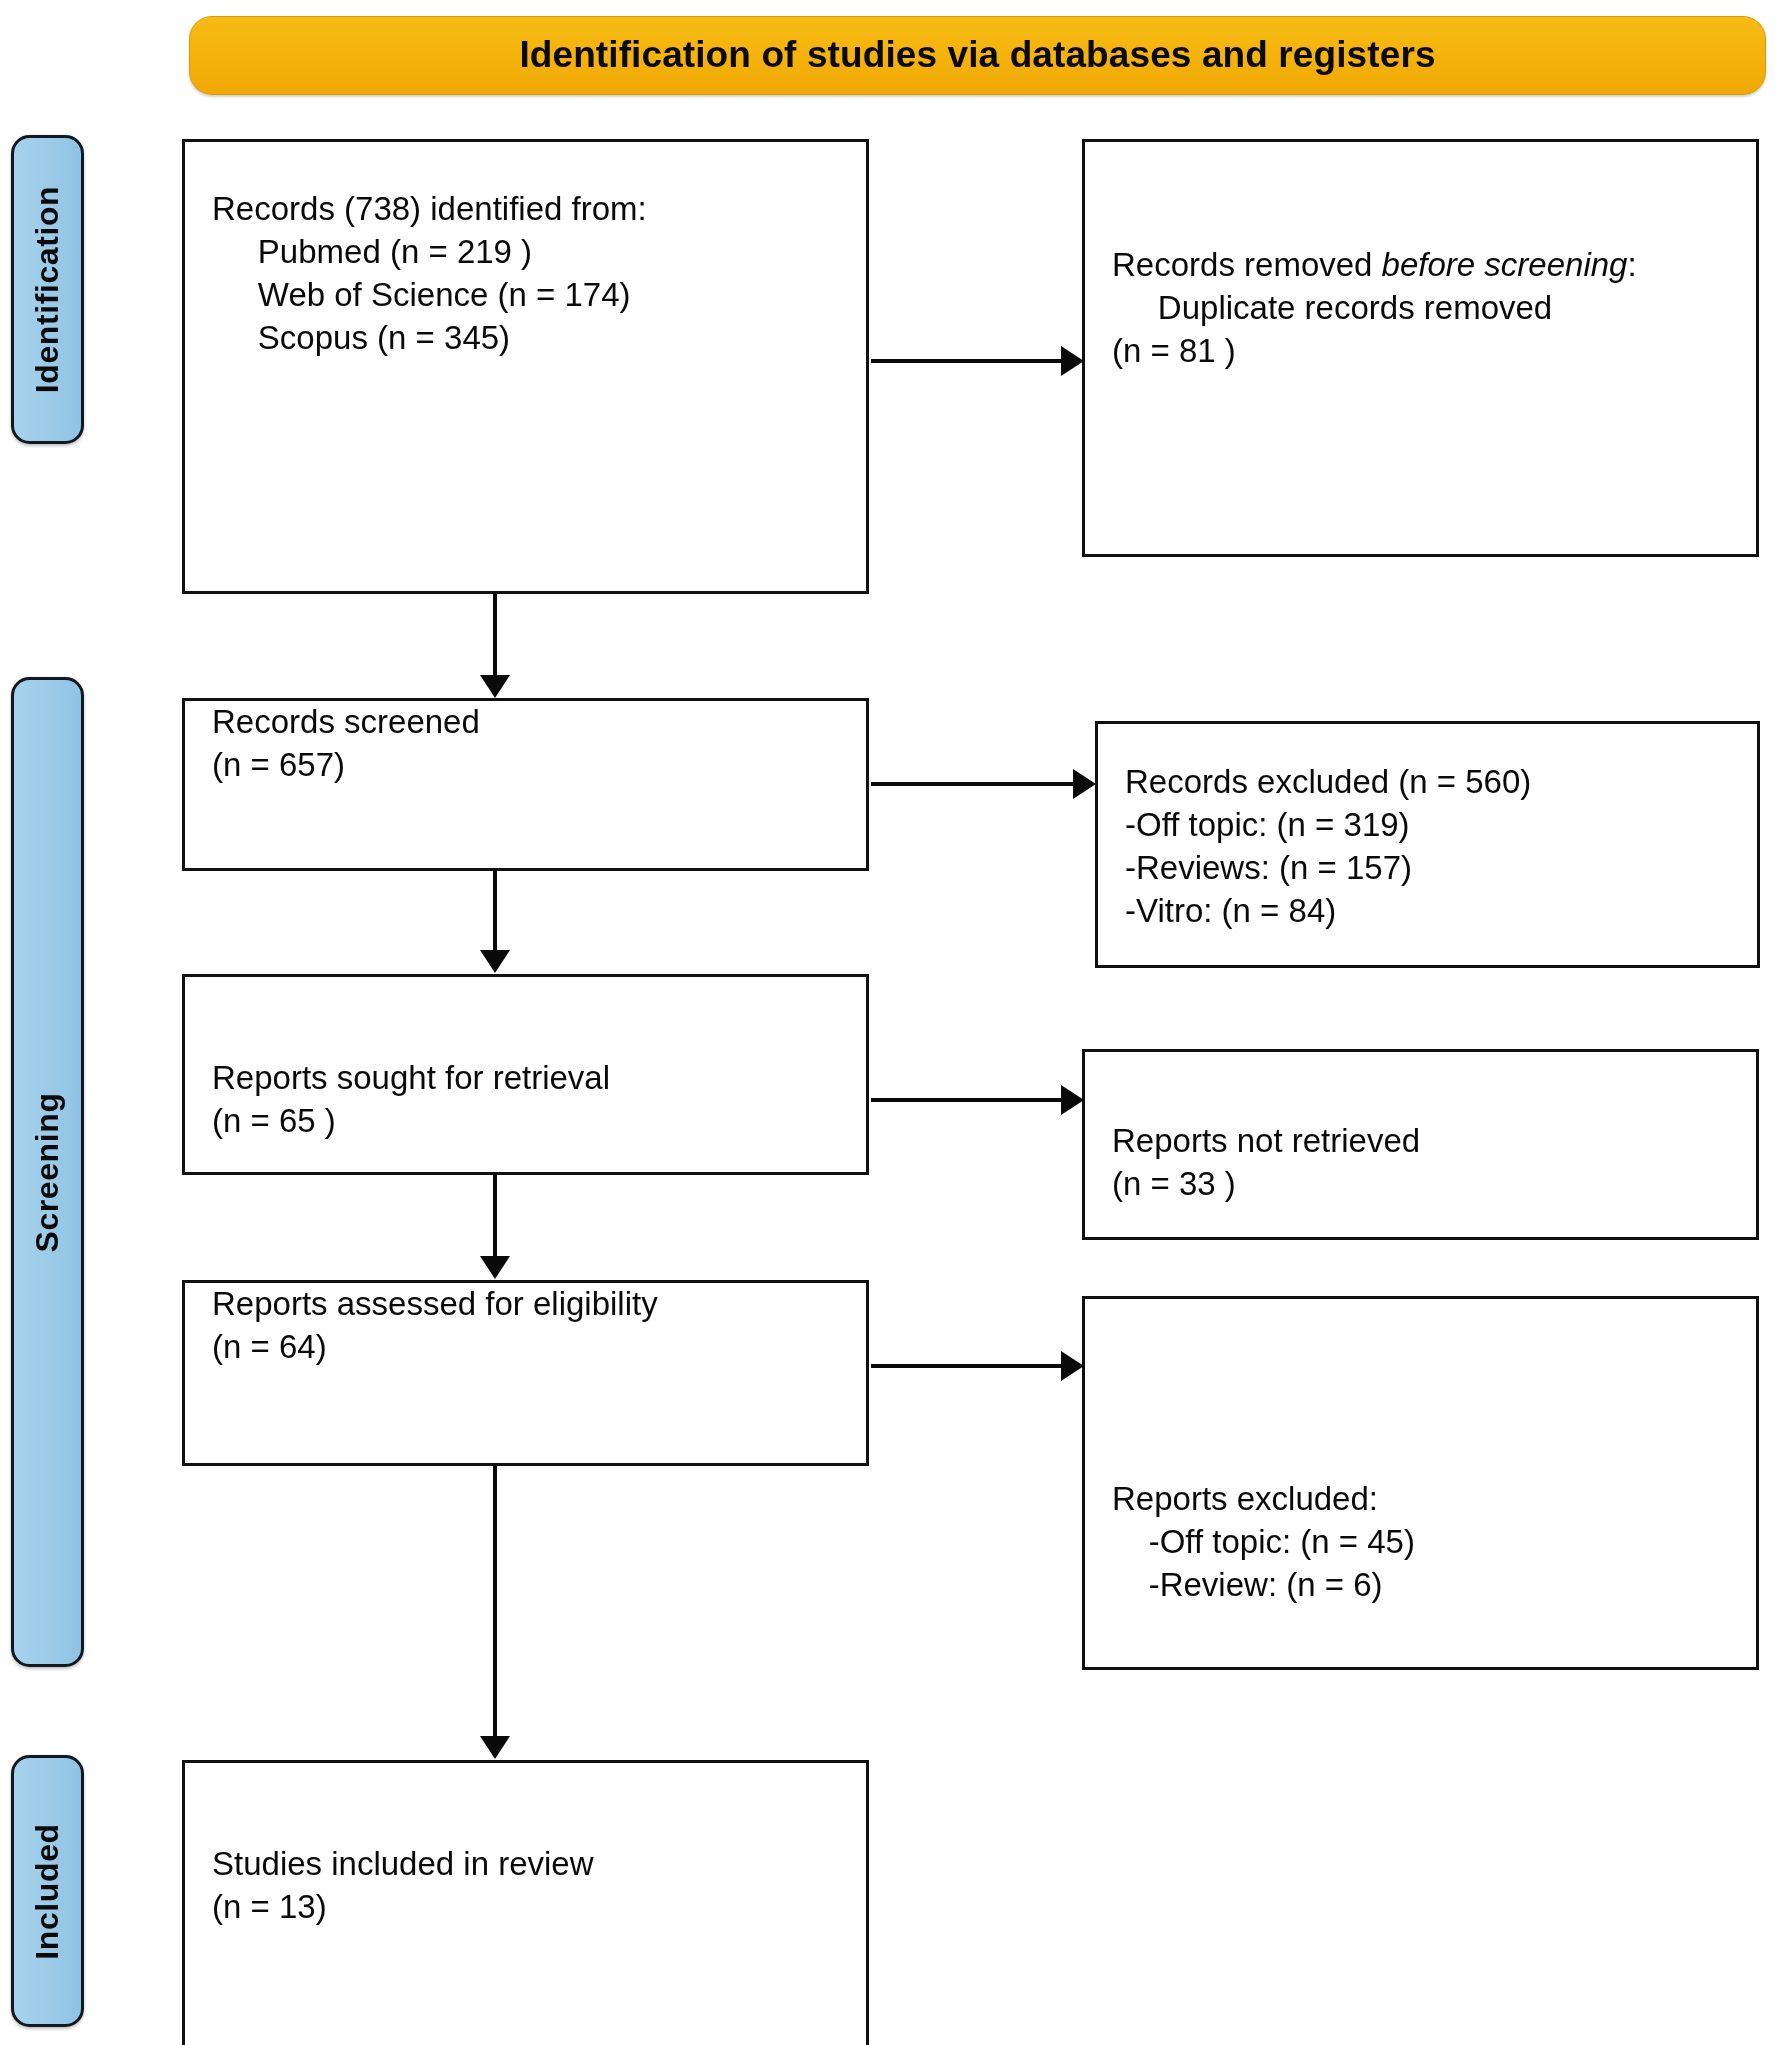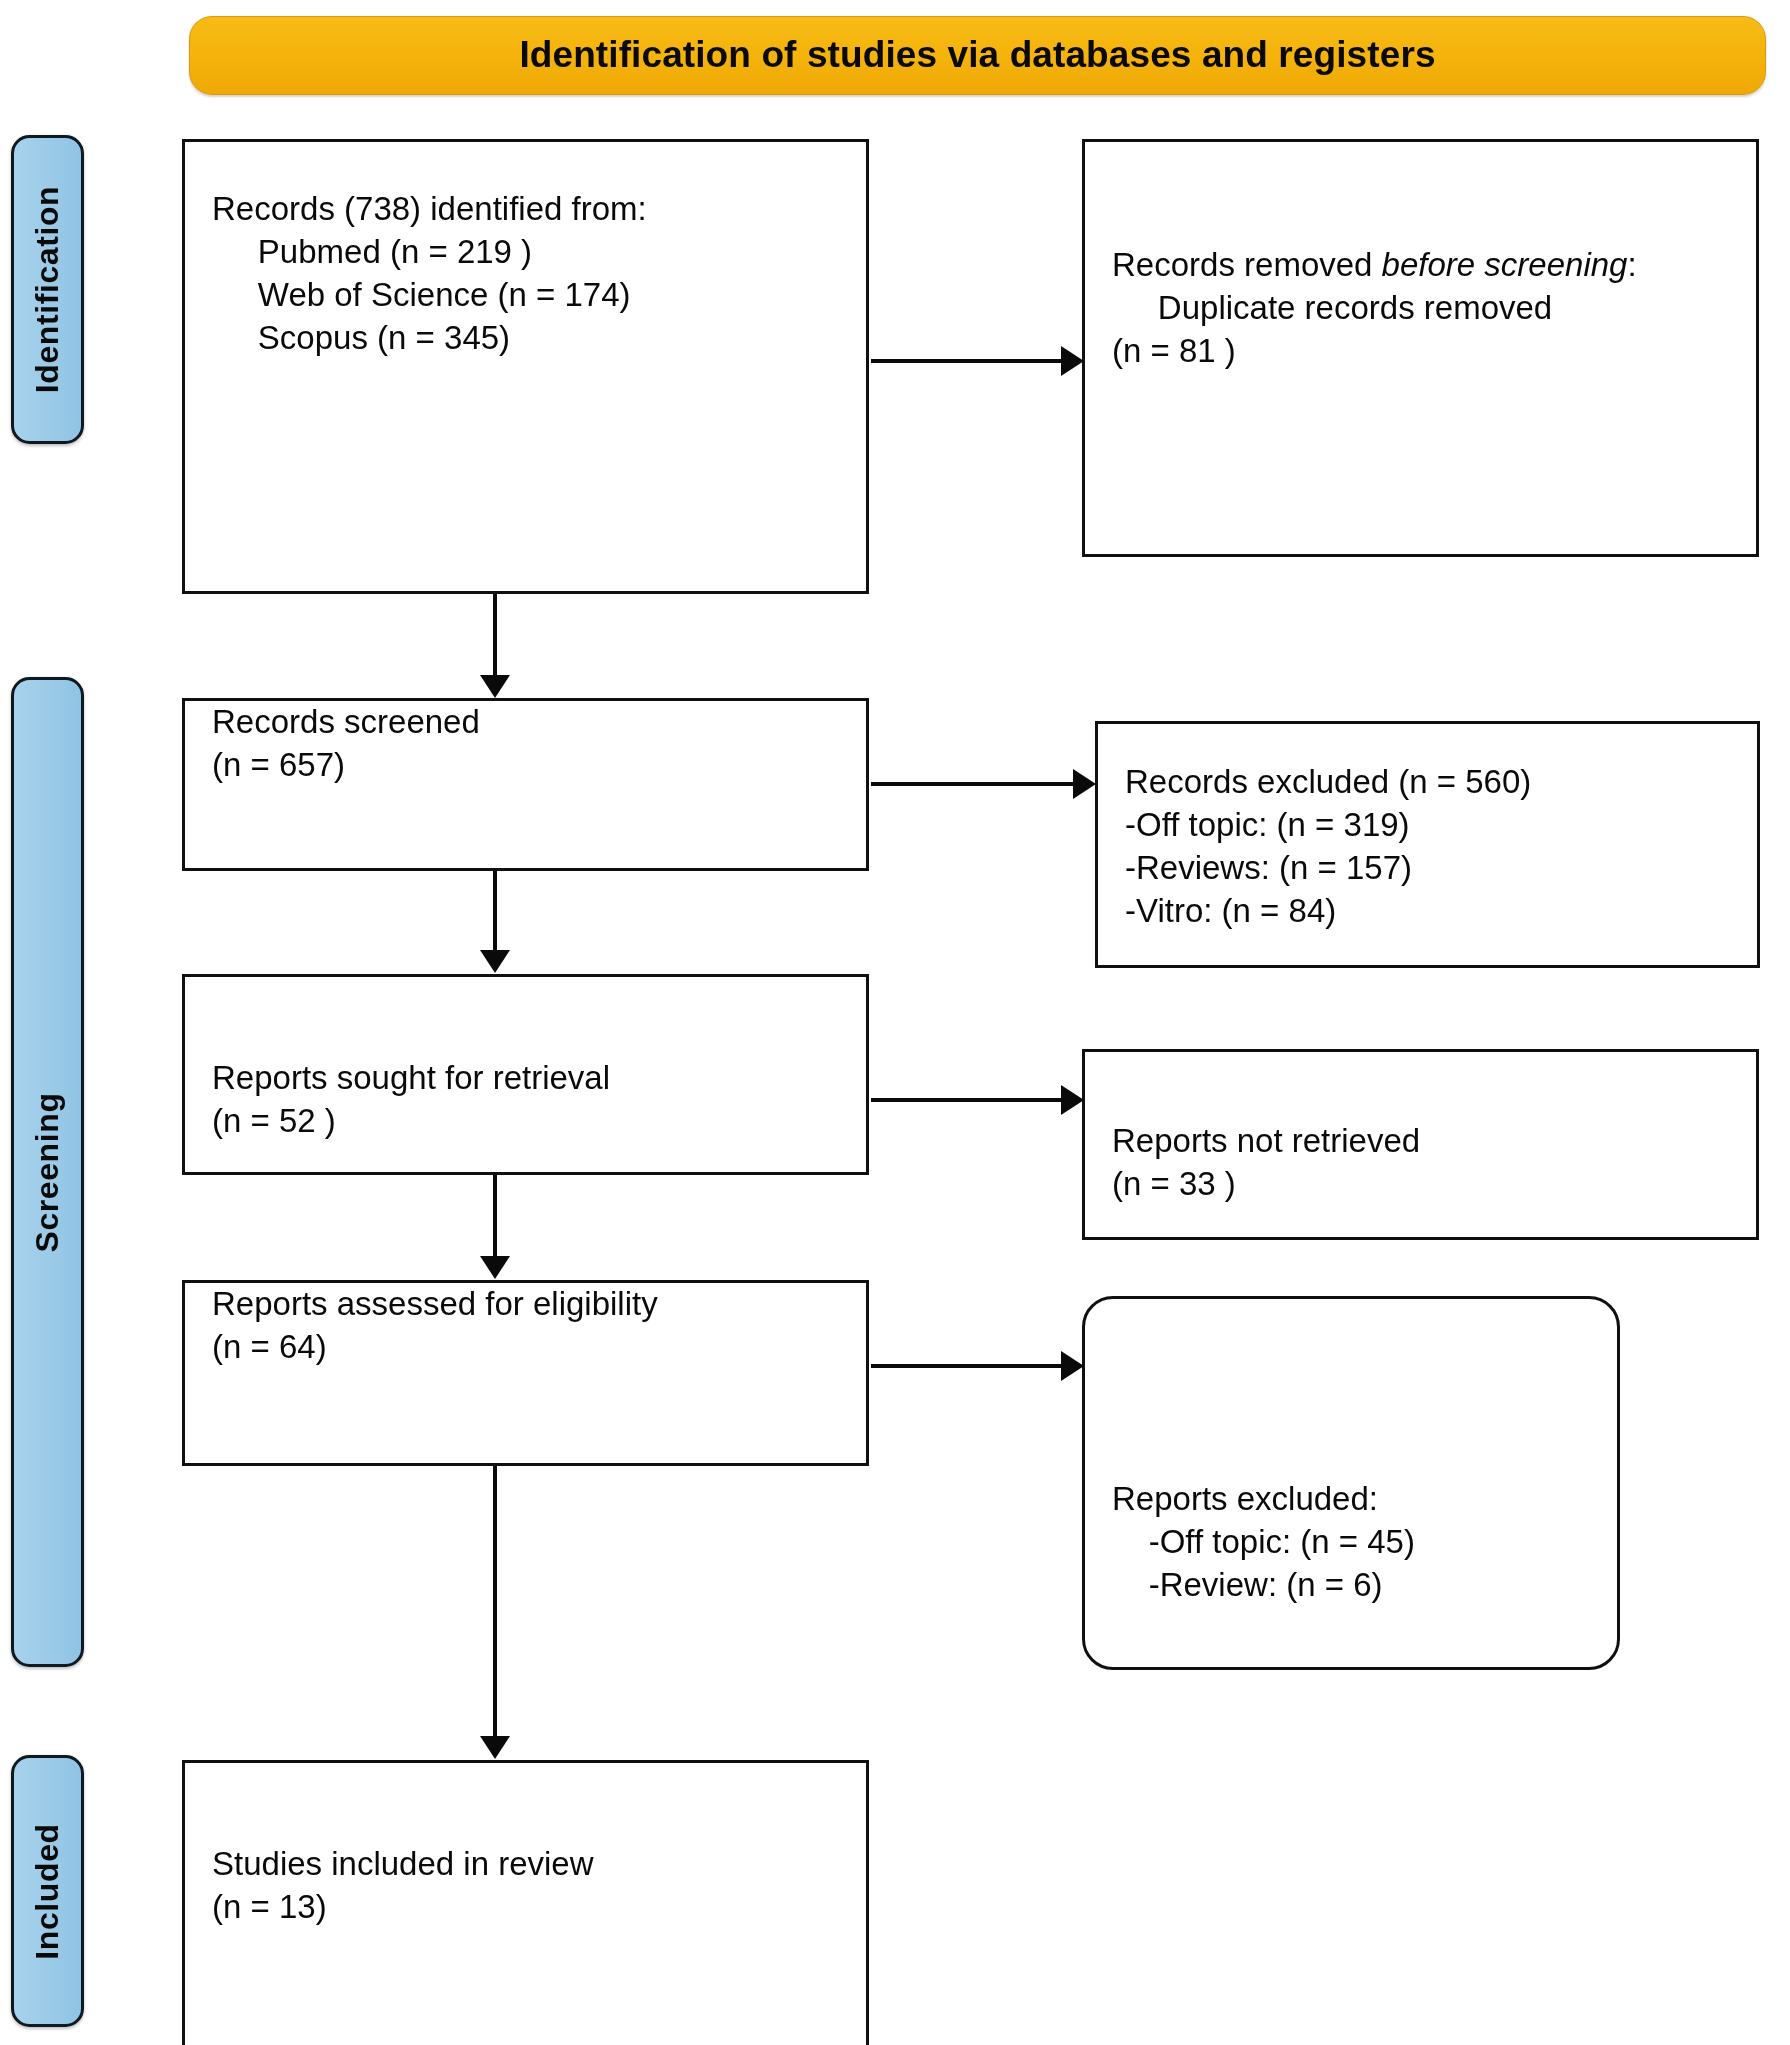--- a/index.html
+++ b/index.html
@@ -89,21 +89,21 @@
   #box-identified       { left: 182px;  top: 139px;  width: 687px; height: 455px; }
   #box-screened         { left: 182px;  top: 698px; width: 687px; height: 173px; }
   #box-sought           { left: 182px;  top: 974px; width: 687px; height: 201px; }
   #box-assessed         { left: 182px;  top: 1280px; width: 687px; height: 186px; }
   #box-included-studies { left: 182px;  top: 1760px; width: 687px; height: 344px; }
 
   
   #box-removed          { left: 1082px; top: 139px;  width: 677px; height: 418px; }
   #box-excluded-records { left: 1095px; top: 677px; width: 665px; height: 247px; }
   #box-not-retrieved    { left: 1082px; top: 1005px; width: 677px; height: 191px; justify-content: center; }
-  #box-excluded-reports { left: 1082px; top: 1296px; width: 538px; height: 374px; border-radius: 31px; }
+  #box-excluded-reports { left: 1082px; top: 1296px; width: 677px; height: 374px; }
 
   
   .align-upper { justify-content: flex-start; }
   .pad-t-170 { padding-top: 46px; }
   .pad-t-60  { padding-top: 37px; margin-top: 44px; }
   .pad-t-215 { padding-top: 102px; }
   .pad-t-130 { padding-top: 80px; }
   .pad-t-290 { padding-top: 179px; }
 
   
@@ -189,21 +189,21 @@
 
   <div class="pbox align-upper pad-t-60" id="box-excluded-records">
     <div class="ptext">Records excluded (n = 560)
 -Off topic: (n = 319)
 -Reviews: (n = 157)
 -Vitro: (n = 84)</div>
   </div>
 
   <div class="pbox align-upper pad-t-130" id="box-sought">
     <div class="ptext">Reports sought for retrieval
-(n = 52 )</div>
+(n = 65 )</div>
   </div>
 
   <div class="pbox align-upper pad-t-60" id="box-not-retrieved">
     <div class="ptext">Reports not retrieved
 (n = 33 )</div>
   </div>
 
   <div class="pbox" id="box-assessed">
     <div class="ptext">Reports assessed for eligibility
 (n = 64)</div>

